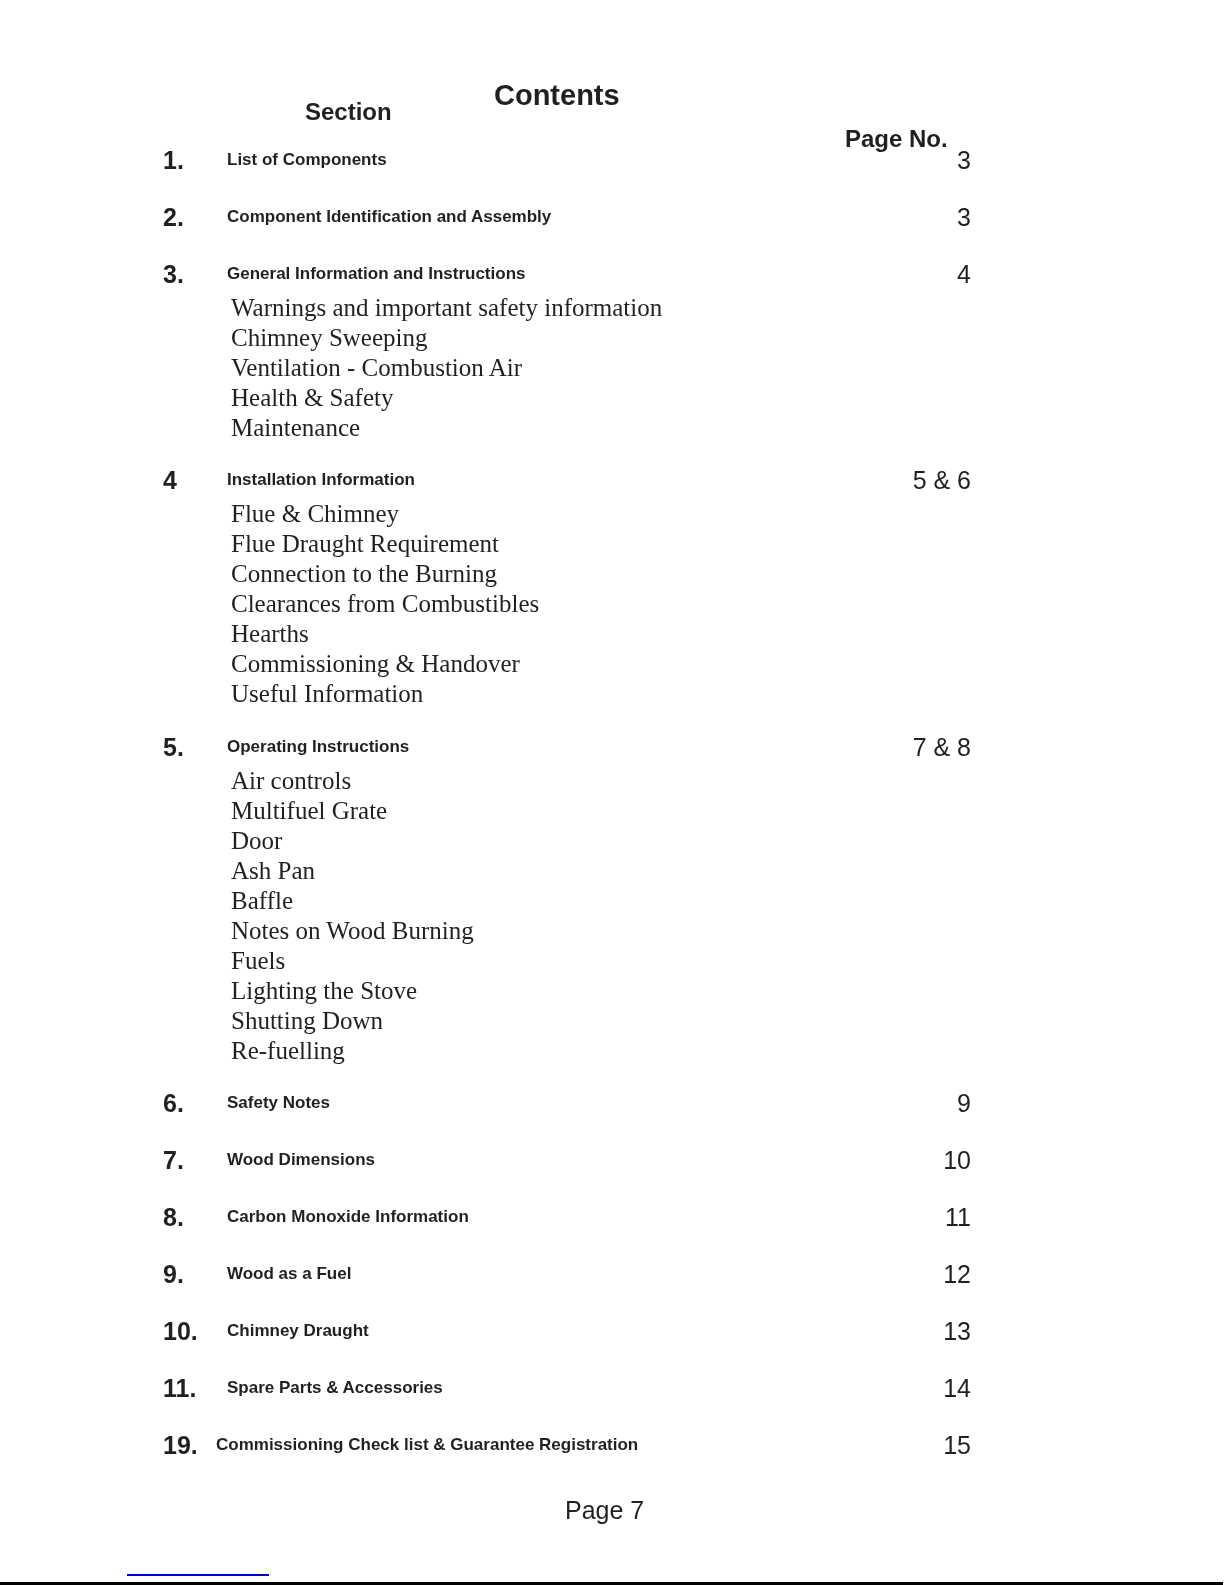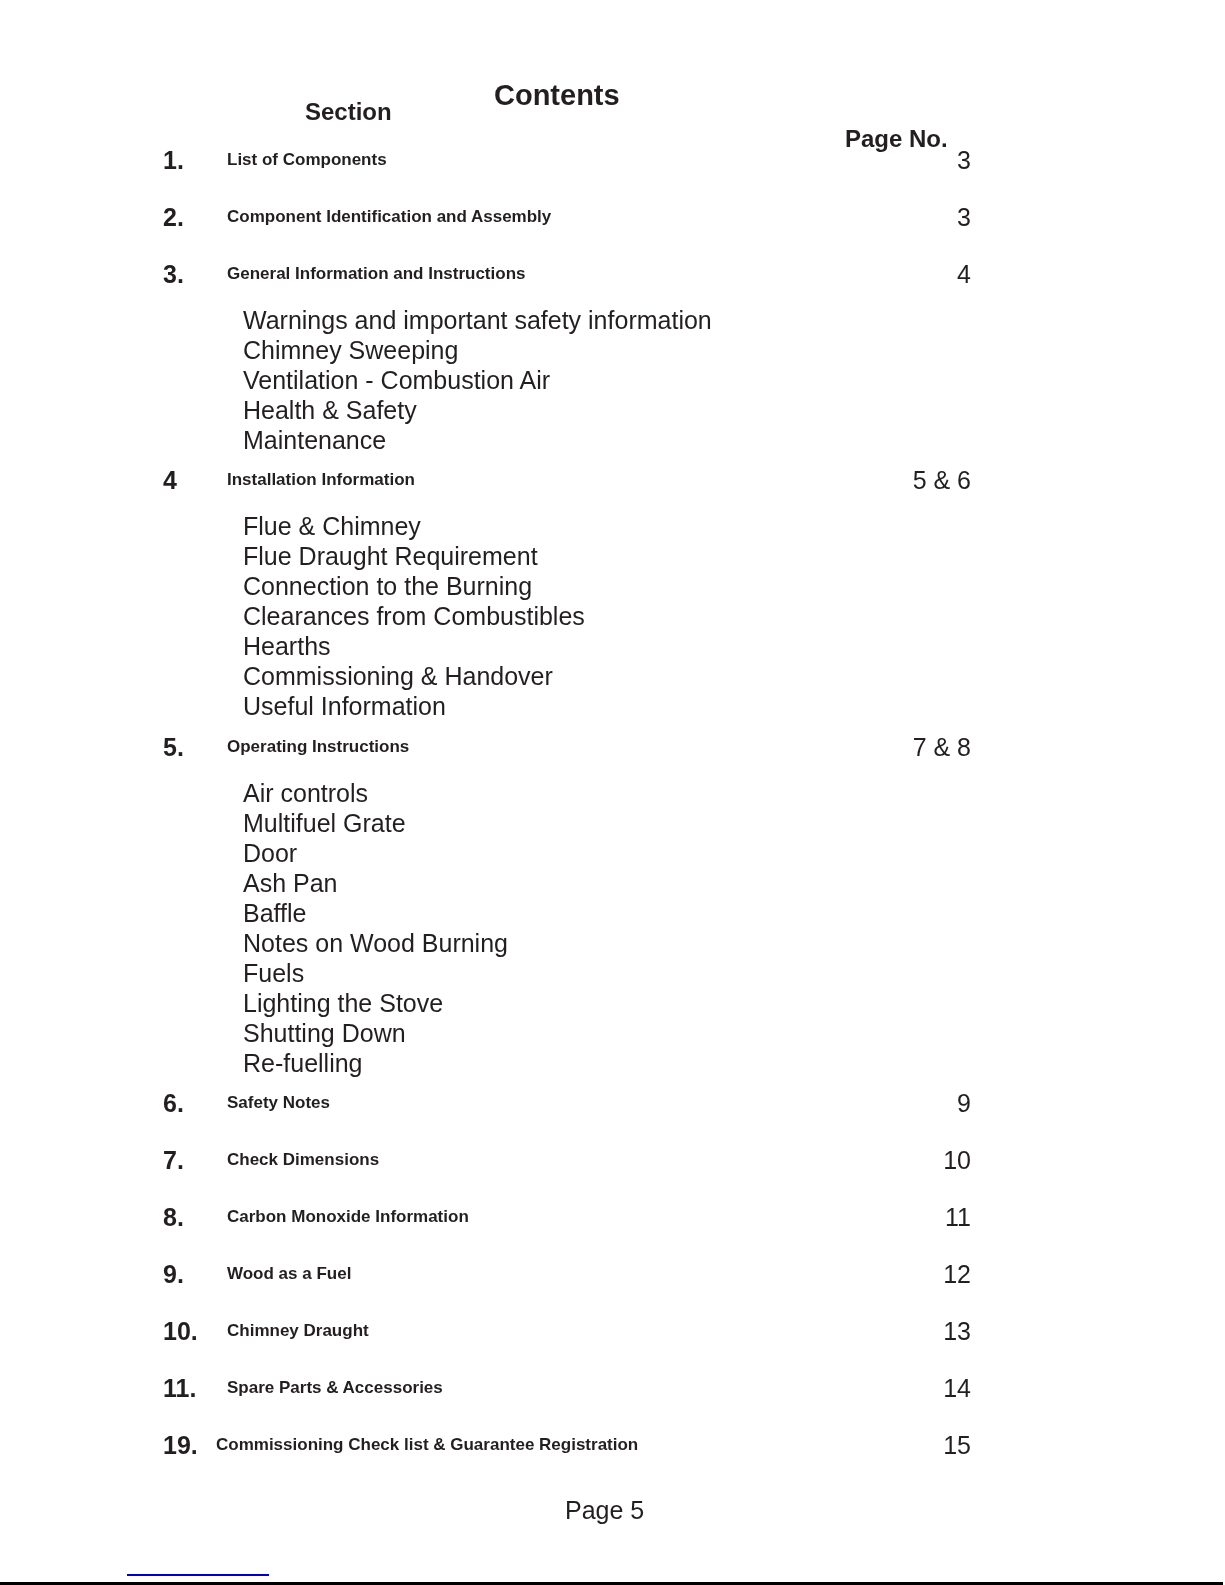--- a/index.html
+++ b/index.html
@@ -41,21 +41,21 @@
       font-size: 17px; font-weight: bold; line-height: 30px;
       white-space: nowrap;
     }
     .page {
       position: absolute; right: 254px; top: 0;
       font-size: 25px; line-height: 30px; text-align: right;
       white-space: nowrap;
     }
     .subs {
       position: absolute; left: 227px; top: 30px;
-      margin: 16px; padding: 0; list-style: none;
+      margin: 4px; padding: 0; list-style: none; font-family: Liberation Serif, serif;
     }
     .subs li {
       font-size: 25px; line-height: 30px; white-space: nowrap;
     }
 
     
     .entry.tight .heading { left: 216px; }
 
     .footer {
       left: 565px; top: 1495px;
@@ -138,21 +138,21 @@
   </div>
 
   <div class="entry" style="top:1088px;">
     <span class="num">6.</span>
     <span class="heading">Safety Notes</span>
     <span class="page">9</span>
   </div>
 
   <div class="entry" style="top:1145px;">
     <span class="num">7.</span>
-    <span class="heading">Check Dimensions</span>
+    <span class="heading">Wood Dimensions</span>
     <span class="page">10</span>
   </div>
 
   <div class="entry" style="top:1202px;">
     <span class="num">8.</span>
     <span class="heading">Carbon Monoxide Information</span>
     <span class="page">11</span>
   </div>
 
   <div class="entry" style="top:1259px;">
@@ -174,15 +174,15 @@
   </div>
 
   <div class="entry tight" style="top:1430px;">
     <span class="num">19.</span>
     <span class="heading">Commissioning Check list &amp; Guarantee Registration</span>
     <span class="page">15</span>
   </div>
 
 </div>
 
-<div class="abs footer">Page 5</div>
+<div class="abs footer">Page 7</div>
 <div class="blue-line"></div>
 <div class="bottom-rule"></div>
 
 </body></html>

